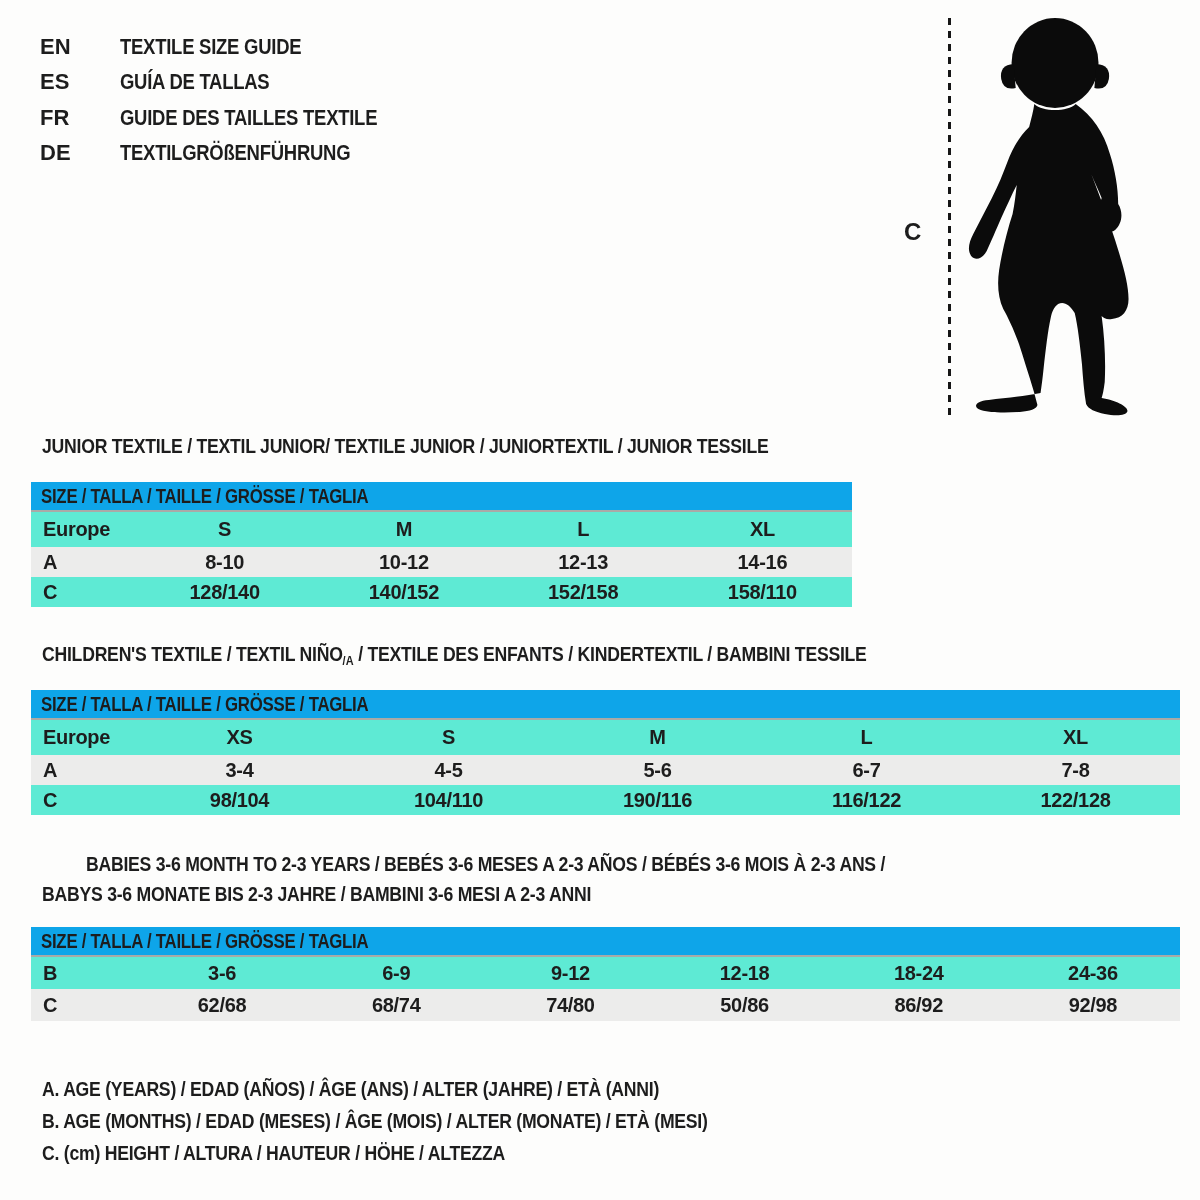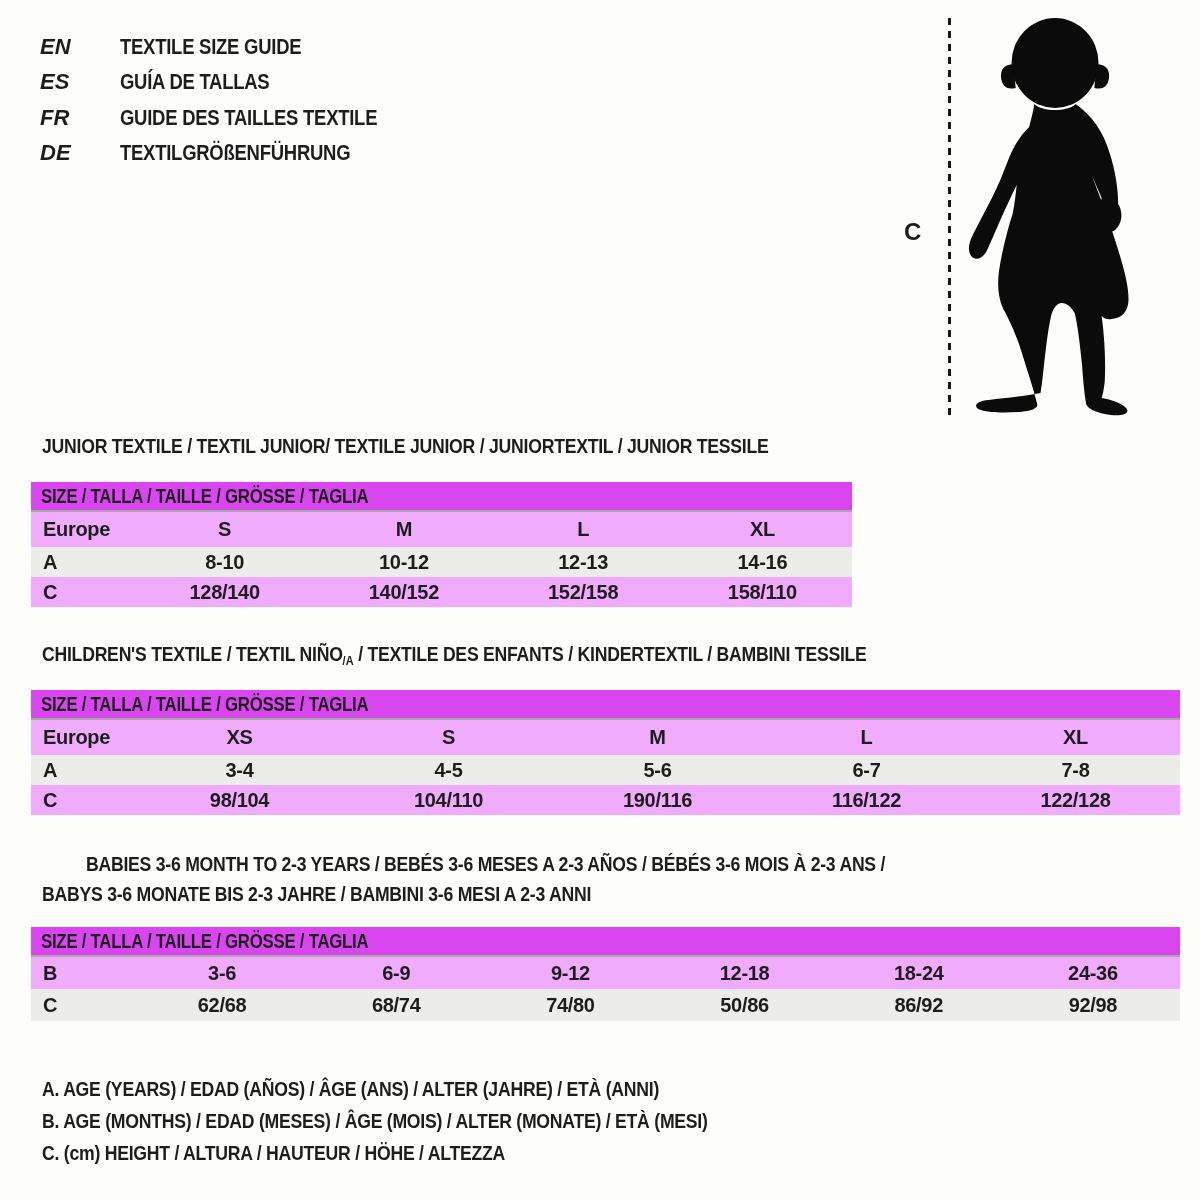--- a/index.html
+++ b/index.html
@@ -16,38 +16,38 @@
   .cond {
     display:inline-block;
     transform:scaleX(0.84);
     transform-origin:0 50%;
     white-space:nowrap;
     letter-spacing:-0.3px;
   }
   
   .langs { left:40px; top:29px; }
   .lang-row { display:flex; height:35.5px; align-items:center; font-size:22px; }
-  .lang-code { width:80px;font-style:italic; }
+  .lang-code { width:80px; }
   
   .measure-line {
     left:948px; top:18px; width:3px; height:398px;
     background:repeating-linear-gradient(to bottom,#161616 0 7px,transparent 7px 13px);
   }
   .measure-label { left:904px; top:218px; font-size:24px; }
   .baby-svg { left:966px; top:16px; }
   
   .sec-title { font-size:21px; white-space:nowrap; }
   .subsc { font-size:13px; vertical-align:-4px; letter-spacing:0; }
   
   .sizetable { left:31px; }
   .band {
-    height:30px; background:#d946ef; border-bottom:2px solid #a9aaa7;
+    height:30px; background:#0ea5e9; border-bottom:2px solid #a9aaa7;
     display:flex; align-items:center; padding-left:10px; font-size:20px;
   }
-  .trow { display:grid; align-items:center; font-size:20px; background:#f0abfc; }
+  .trow { display:grid; align-items:center; font-size:20px; background:#5eead4; }
   .trow.alt { background:#ececeb; }
   .trow .cell { text-align:center; letter-spacing:-0.3px; }
   .trow .cell.rowlabel { text-align:left; padding-left:12px; }
   .t-junior  .trow { grid-template-columns:104px repeat(4,1fr); }
   .t-children .trow { grid-template-columns:104px repeat(5,1fr); }
   .t-babies  .trow { grid-template-columns:104px repeat(6,1fr); }
   .trow.h35 { height:35px; }
   .trow.h30 { height:30px; }
   .trow.h32 { height:32px; }
   

